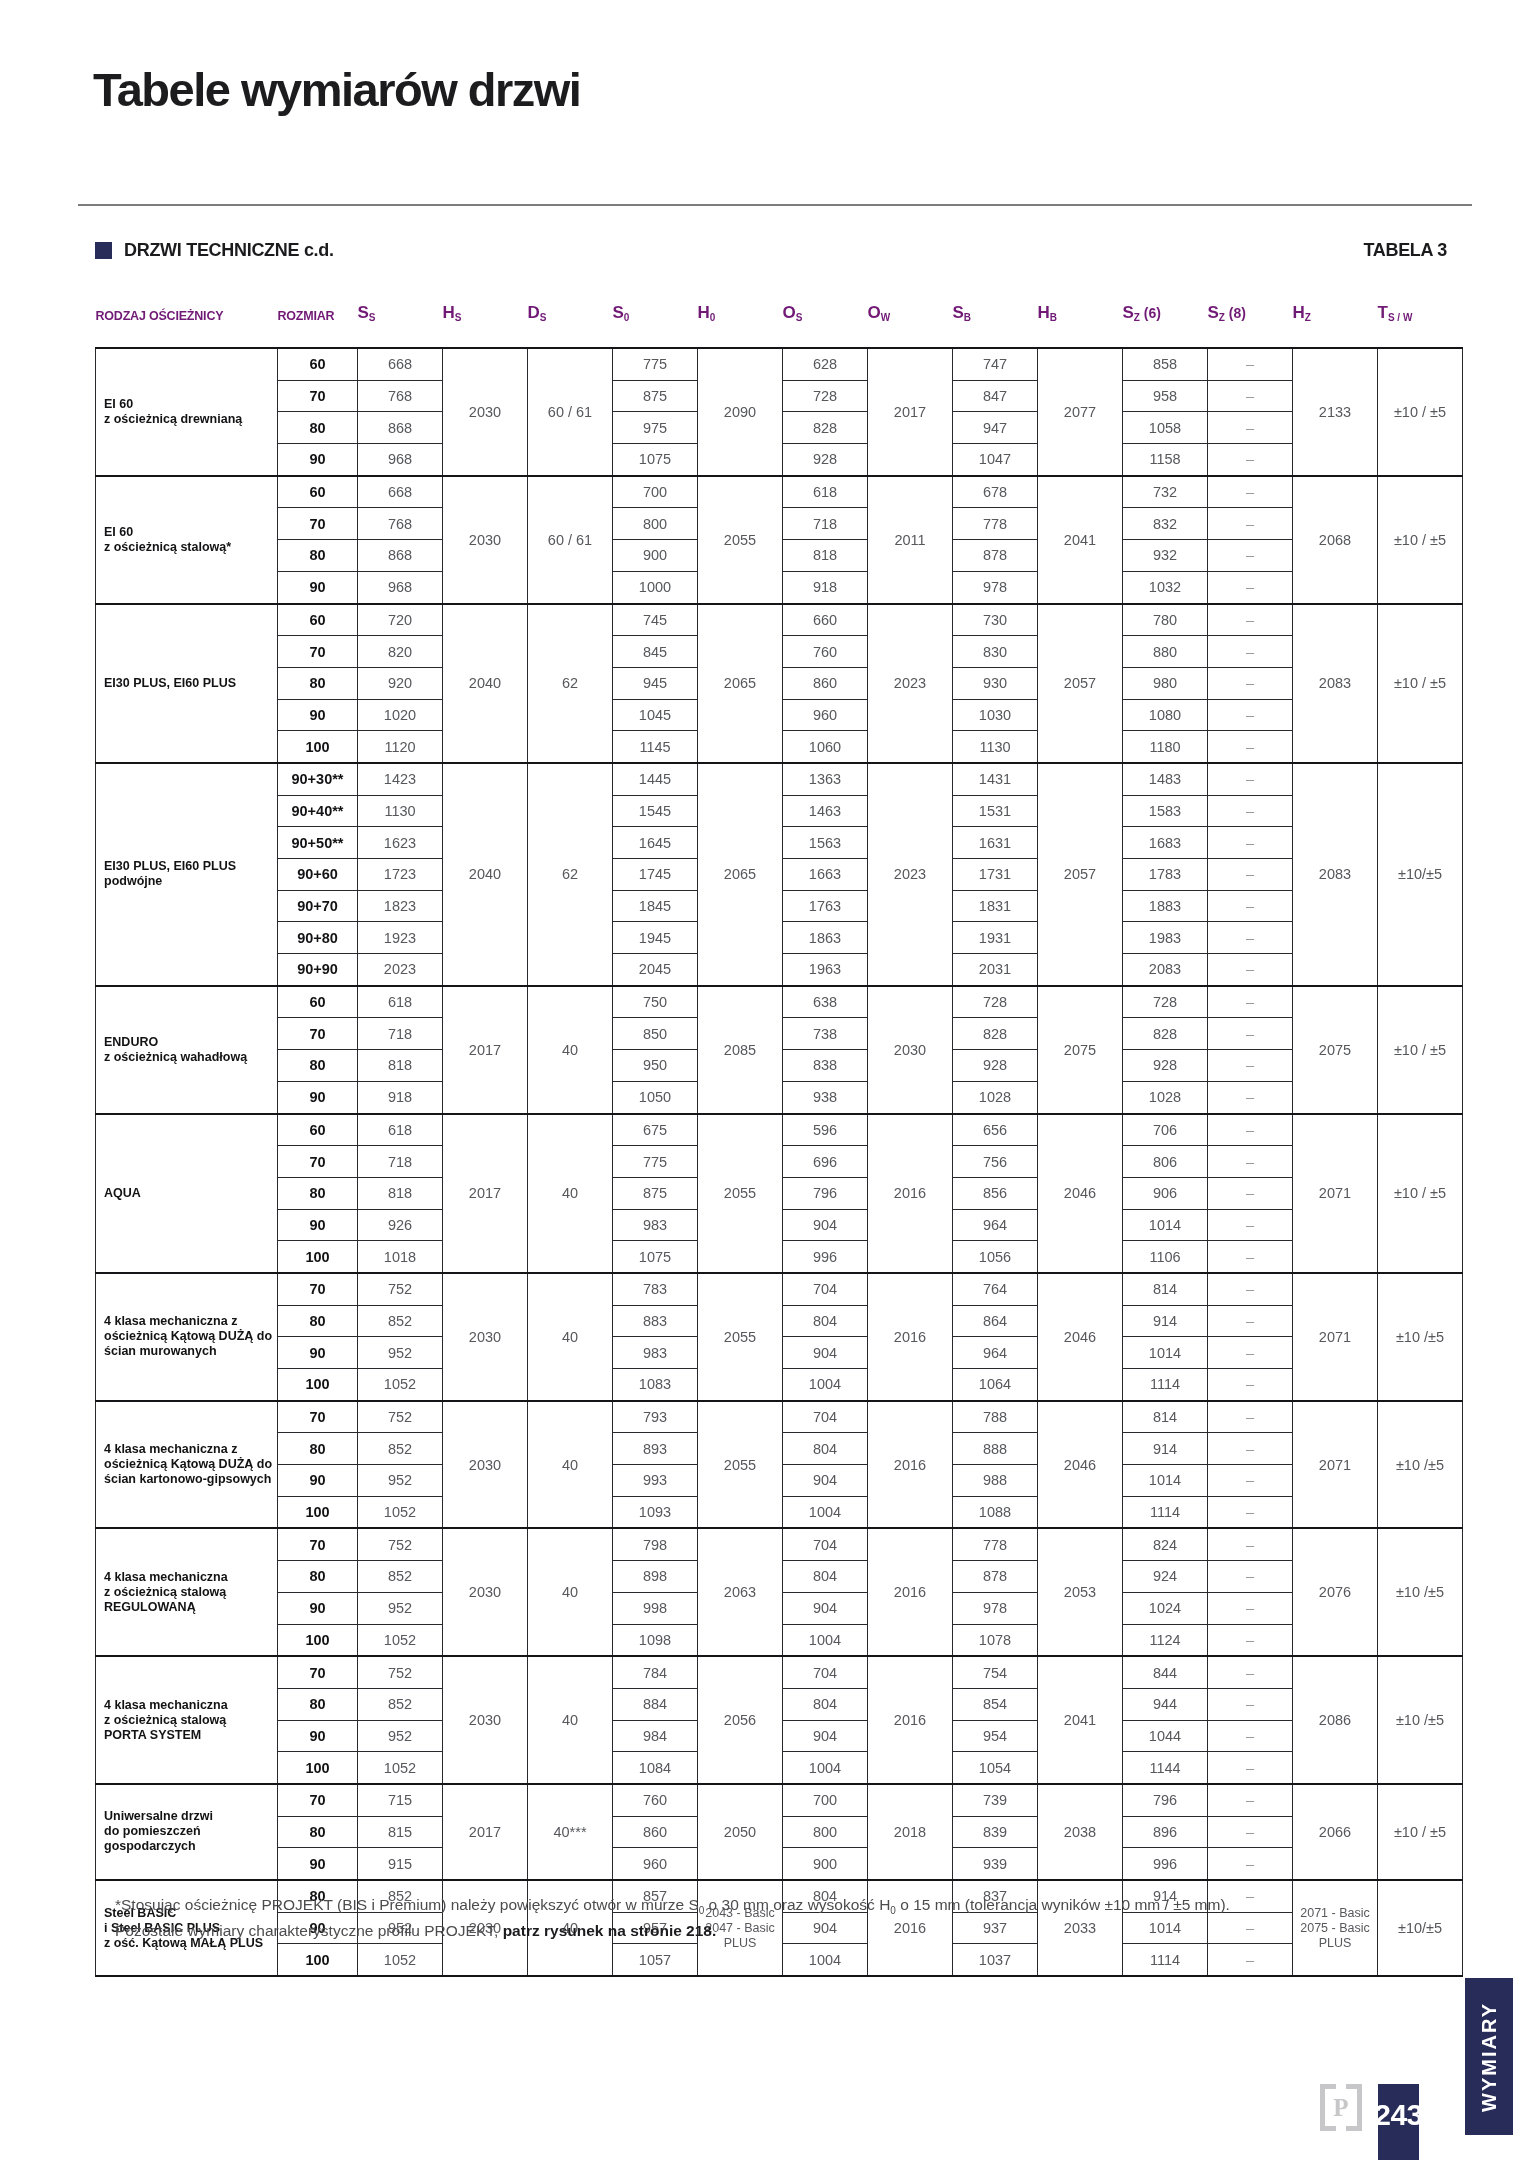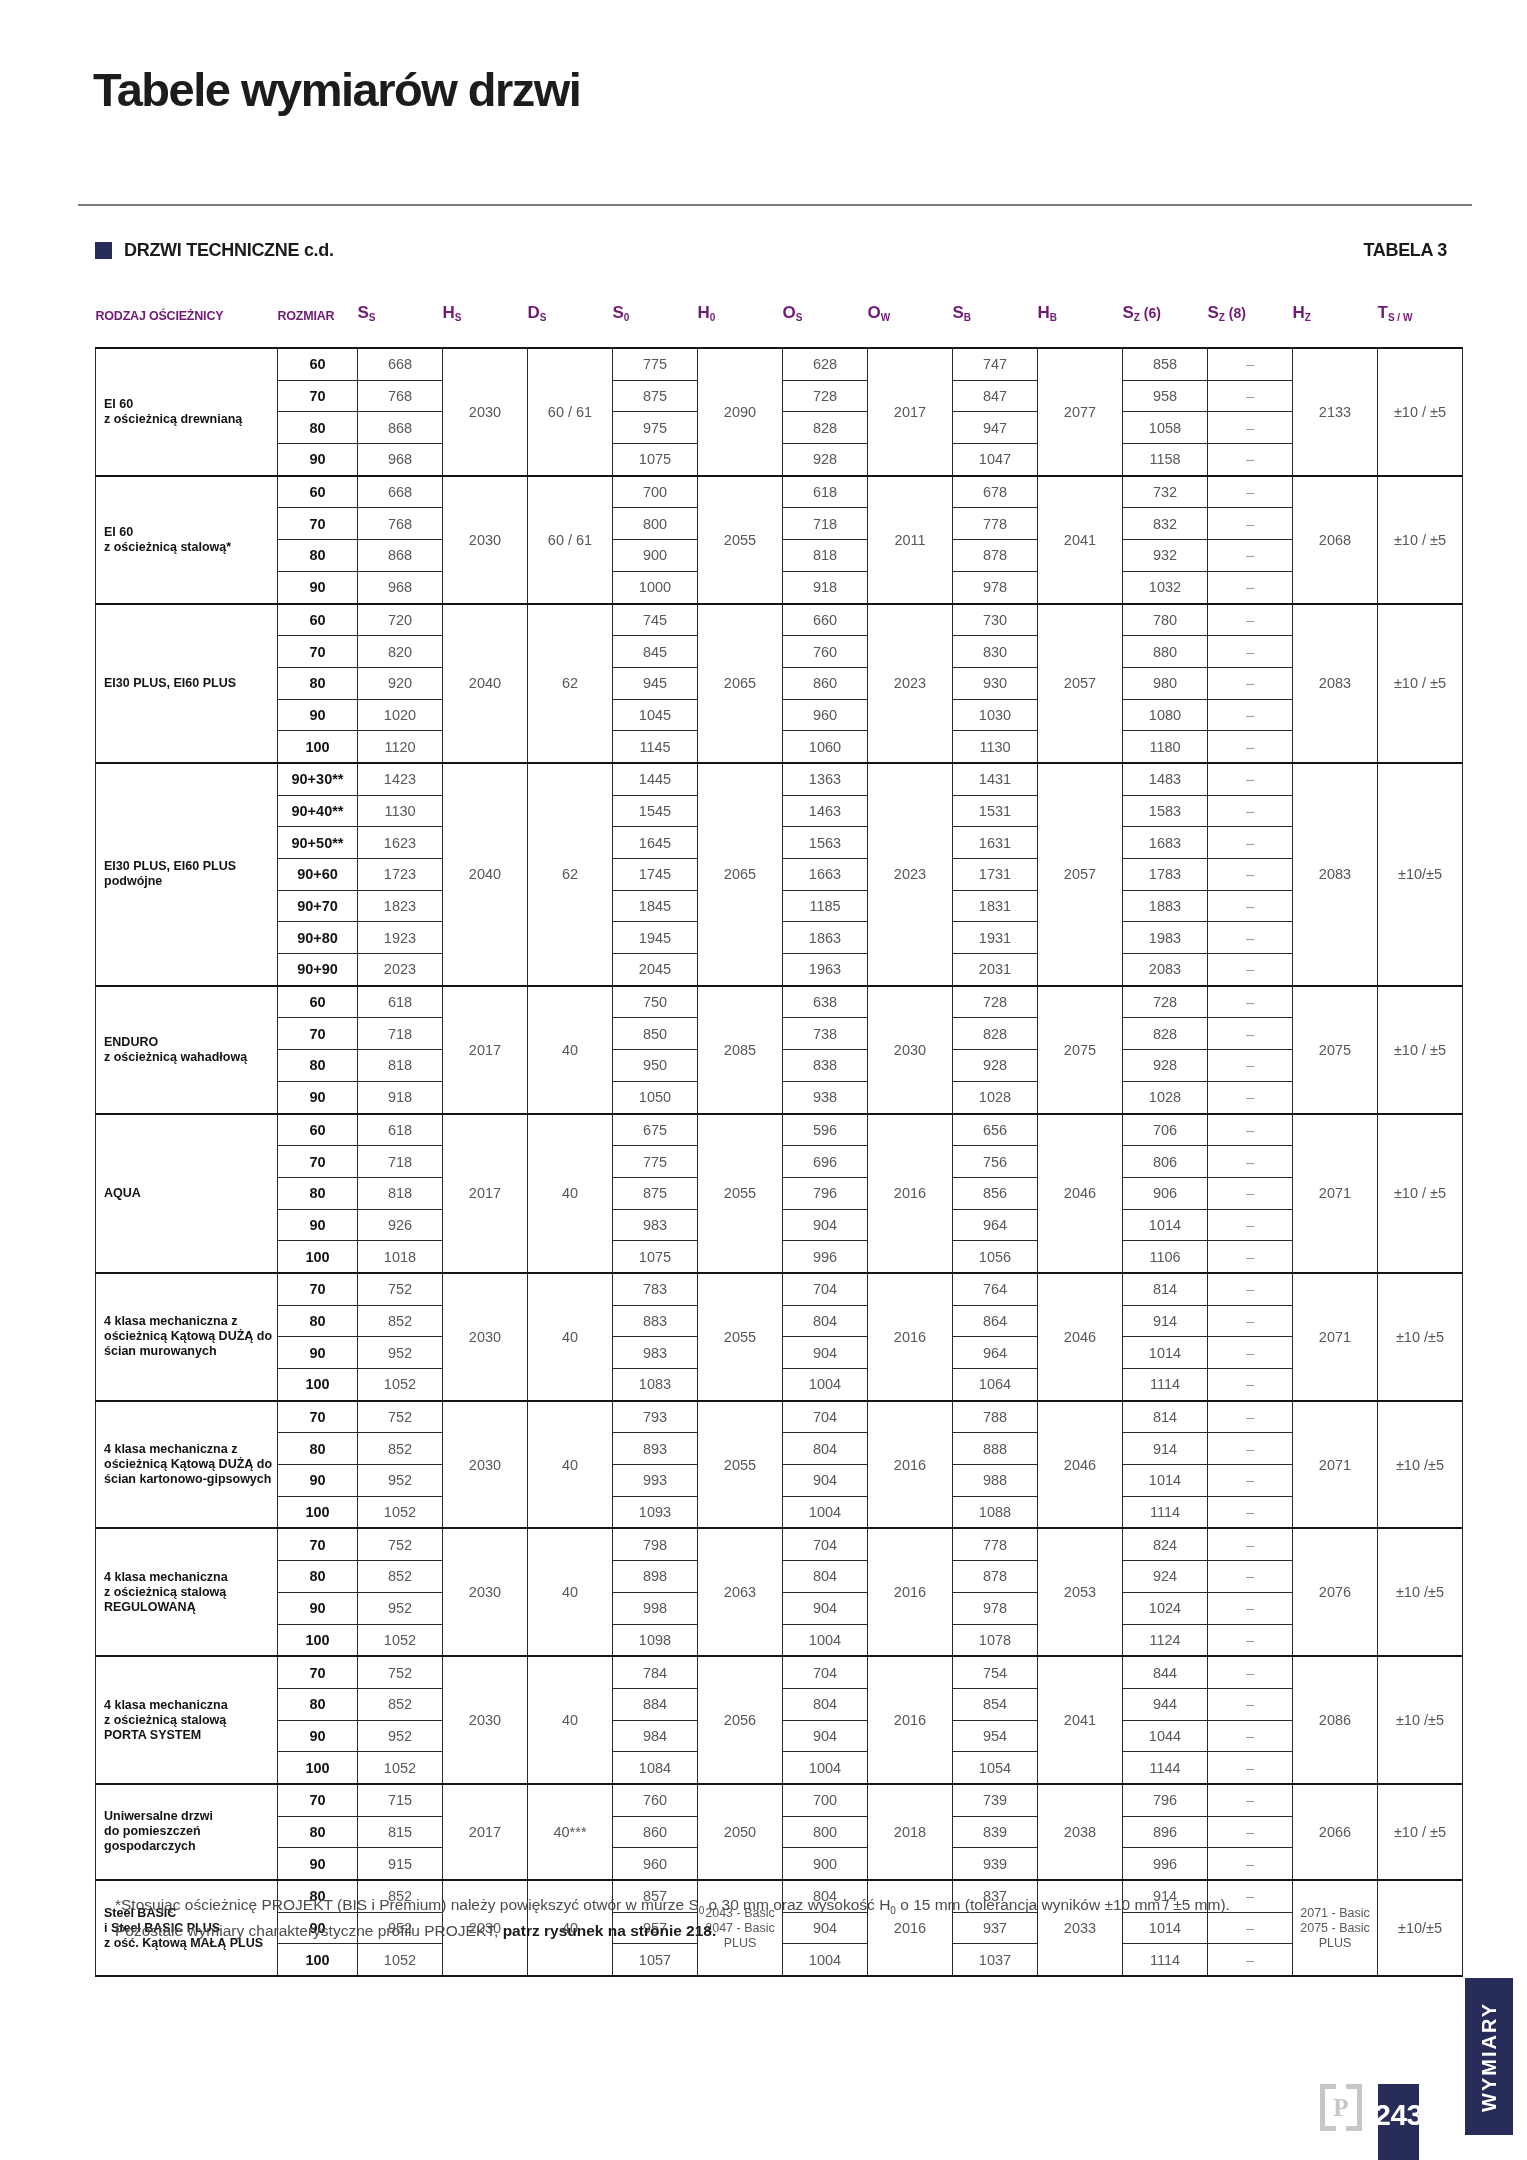--- a/index.html
+++ b/index.html
@@ -308,21 +308,21 @@
         <td>1745</td>
         <td>1663</td>
         <td>1731</td>
         <td>1783</td>
         <td class="dash-cell">–</td>
       </tr>
       <tr>
         <td class="size-cell">90+70</td>
         <td>1823</td>
         <td>1845</td>
-        <td>1185</td>
+        <td>1763</td>
         <td>1831</td>
         <td>1883</td>
         <td class="dash-cell">–</td>
       </tr>
       <tr>
         <td class="size-cell">90+80</td>
         <td>1923</td>
         <td>1945</td>
         <td>1863</td>
         <td>1931</td>

